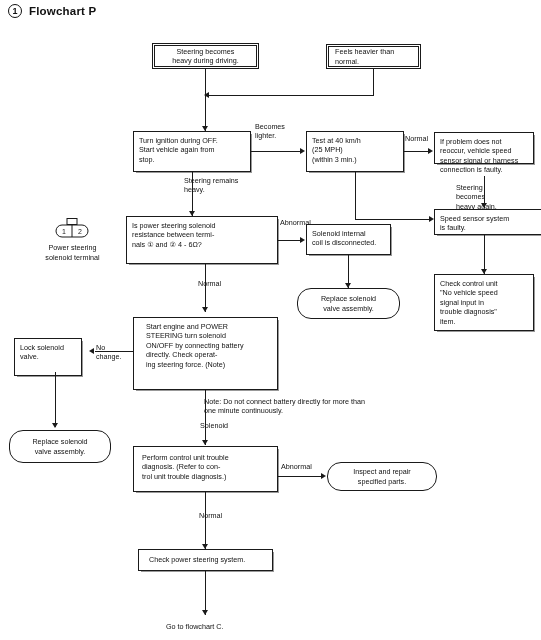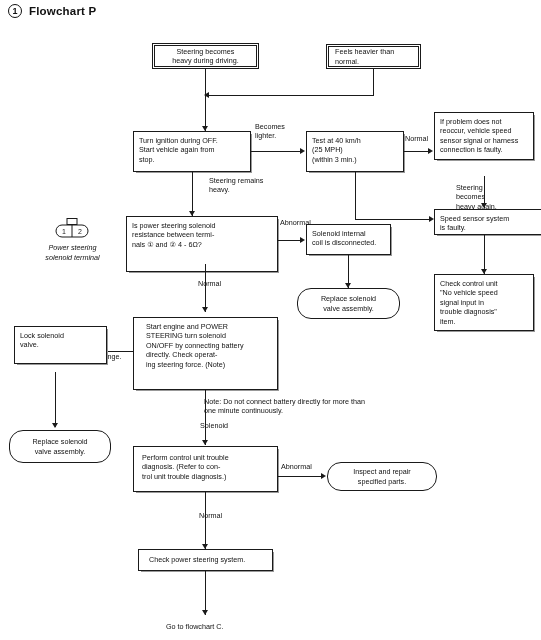--- a/index.html
+++ b/index.html
@@ -168,21 +168,21 @@
   <div class="arrow-left" style="left:204px; top:92px;"></div>
 
   <div class="node shadow" style="left:133px; top:131px; width:118px; height:41px;">Turn ignition during OFF.
 Start vehicle again from
 stop.</div>
 
   <div class="node shadow" style="left:306px; top:131px; width:98px; height:41px;">Test at 40 km/h
 (25 MPH)
 (within 3 min.)</div>
 
-  <div class="node shadow" style="left:434px; top:112px; width:100px; height:48px;">If problem does not
+  <div class="node shadow" style="left:434px; top:132px; width:100px; height:32px;">If problem does not
 reoccur, vehicle speed
 sensor signal or harness
 connection is faulty.</div>
 
   <div class="hline" style="left:251px; top:151px; width:50px;"></div>
   <div class="arrow-right" style="left:300px; top:148px;"></div>
   <div class="elabel" style="left:255px; top:122px;">Becomes
 lighter.</div>
 
   <div class="hline" style="left:404px; top:151px; width:26px;"></div>
@@ -206,37 +206,37 @@
   <div class="arrow-down" style="left:481px; top:269px;"></div>
 
   <div class="node shadow" style="left:434px; top:274px; width:100px; height:57px;">Check control unit
 "No vehicle speed
 signal input in
 trouble diagnosis"
 item.</div>
 
   <div class="vline" style="left:192px; top:172px; height:44px;"></div>
   <div class="arrow-down" style="left:189px; top:211px;"></div>
-  <div class="elabel" style="left:209px; top:176px;">Steering remains
+  <div class="elabel" style="left:184px; top:176px;">Steering remains
 heavy.</div>
 
-  <div class="node shadow" style="left:126px; top:216px; width:152px; height:56px;">Is power steering solenoid
+  <div class="node shadow" style="left:126px; top:216px; width:152px; height:48px;">Is power steering solenoid
 resistance between termi-
 nals ① and ② 4 - 6Ω?</div>
 
   <div class="conn-icon" style="left:55px; top:218px; width:34px; height:22px;">
     <svg width="34" height="22" viewBox="0 0 34 22" xmlns="http://www.w3.org/2000/svg">
       <rect x="12" y="0.5" width="10" height="6" fill="none" stroke="#1a1a1a" stroke-width="1"></rect>
       <rect x="1" y="7" width="32" height="12" rx="6" ry="6" fill="none" stroke="#1a1a1a" stroke-width="1"></rect>
       <line x1="17" y1="7" x2="17" y2="19" stroke="#1a1a1a" stroke-width="1"></line>
       <text x="9" y="16" font-family="Liberation Sans, sans-serif" font-size="7" fill="#1a1a1a" text-anchor="middle">1</text>
       <text x="25" y="16" font-family="Liberation Sans, sans-serif" font-size="7" fill="#1a1a1a" text-anchor="middle">2</text>
     </svg>
   </div>
-  <div class="conn-caption" style="left:20px; top:243px; width:105px;font-style:italic;">Power steering
+  <div class="conn-caption" style="left:20px; top:243px; width:105px;">Power steering
 solenoid terminal</div>
 
   <div class="hline" style="left:278px; top:240px; width:24px;"></div>
   <div class="arrow-right" style="left:300px; top:237px;"></div>
   <div class="elabel" style="left:280px; top:218px;">Abnormal</div>
 
   <div class="node shadow" style="left:306px; top:224px; width:85px; height:31px;">Solenoid internal
 coil is disconnected.</div>
 
   <div class="vline" style="left:348px; top:255px; height:33px;"></div>
@@ -253,21 +253,21 @@
 STEERING turn solenoid
 ON/OFF by connecting battery
 directly. Check operat-
 ing steering force. (Note)</div>
 
   <div class="hline" style="left:95px; top:351px; width:38px;"></div>
   <div class="arrow-left" style="left:89px; top:348px;"></div>
   <div class="elabel" style="left:96px; top:328px;margin-top:15px;">No
 change.</div>
 
-  <div class="node shadow" style="left:14px; top:326px; width:93px; height:38px;">Lock solenoid
+  <div class="node shadow" style="left:14px; top:338px; width:68px; height:38px;">Lock solenoid
 valve.</div>
 
   <div class="vline" style="left:55px; top:372px; height:55px;"></div>
   <div class="arrow-down" style="left:52px; top:423px;"></div>
 
   <div class="node rounded center" style="left:9px; top:430px; width:102px; height:33px;">Replace solenoid
 valve assembly.</div>
 
   <div class="elabel" style="left:204px; top:397px; width:260px;">Note: Do not connect battery directly for more than
           one minute continuously.</div>

